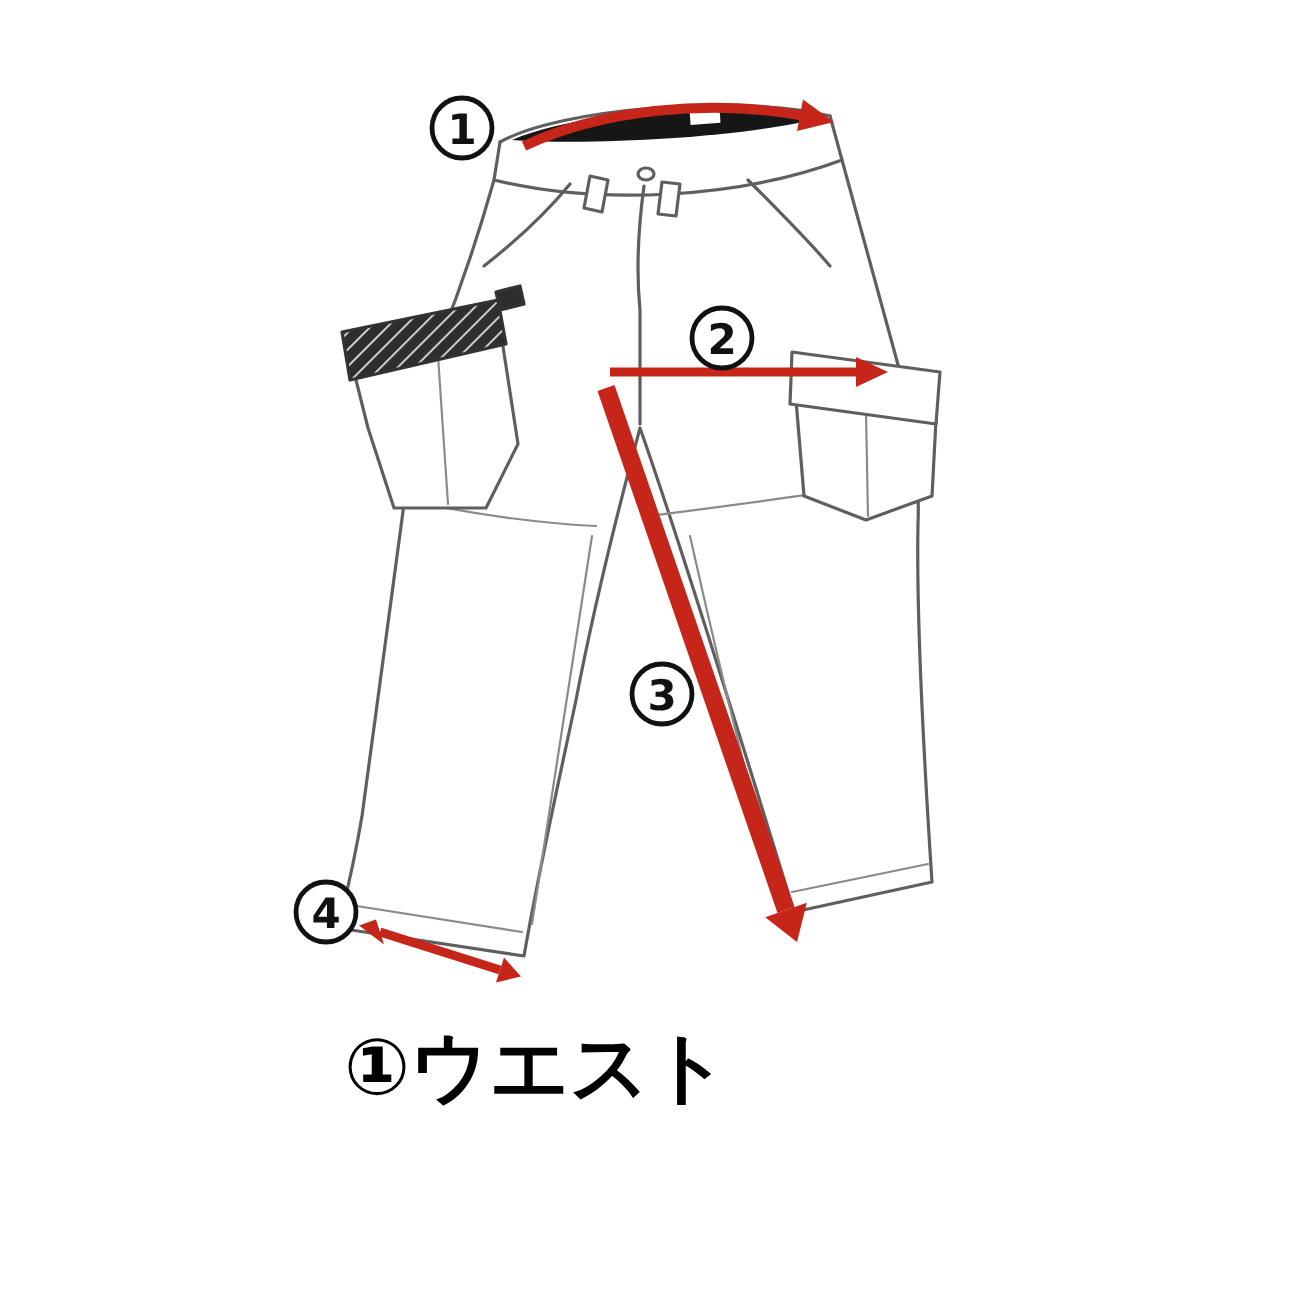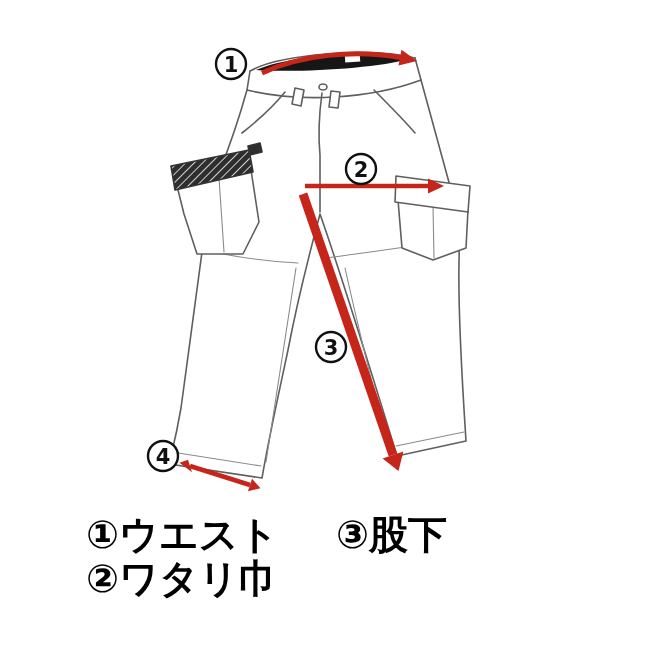--- a/index.html
+++ b/index.html
@@ -27,21 +27,21 @@
     text-anchor: middle;
   }
   .arrow-line { fill: none; stroke-linecap: butt; }
   .legend {
     position: absolute;
     left: 0;
     top: 514px;
     width: 650px;
     display: flex;
     flex-direction: column;
-    align-items: center;
+    align-items: flex-end;
     gap: 2px;
     color: #000000;
   }
   .legend-row {
     width: 478px;
     display: flex;
     font-size: 39px;
     font-weight: bold;
     line-height: 42px;
     white-space: nowrap;
@@ -156,20 +156,18 @@
 
     <g>
       <circle class="marker-circle" cx="163" cy="456" r="15"></circle>
       <text class="marker-digit" x="163" y="464">4</text>
     </g>
   </svg>
 
   <div class="legend">
     <div class="legend-row">
       <span class="legend-item left-col">①ウエスト</span>
-      <span class="legend-item">③股下</span>
     </div>
     <div class="legend-row">
-      <span class="legend-item left-col">②ワタリ巾</span>
     </div>
   </div>
 
 </div>
 
 </body></html>

